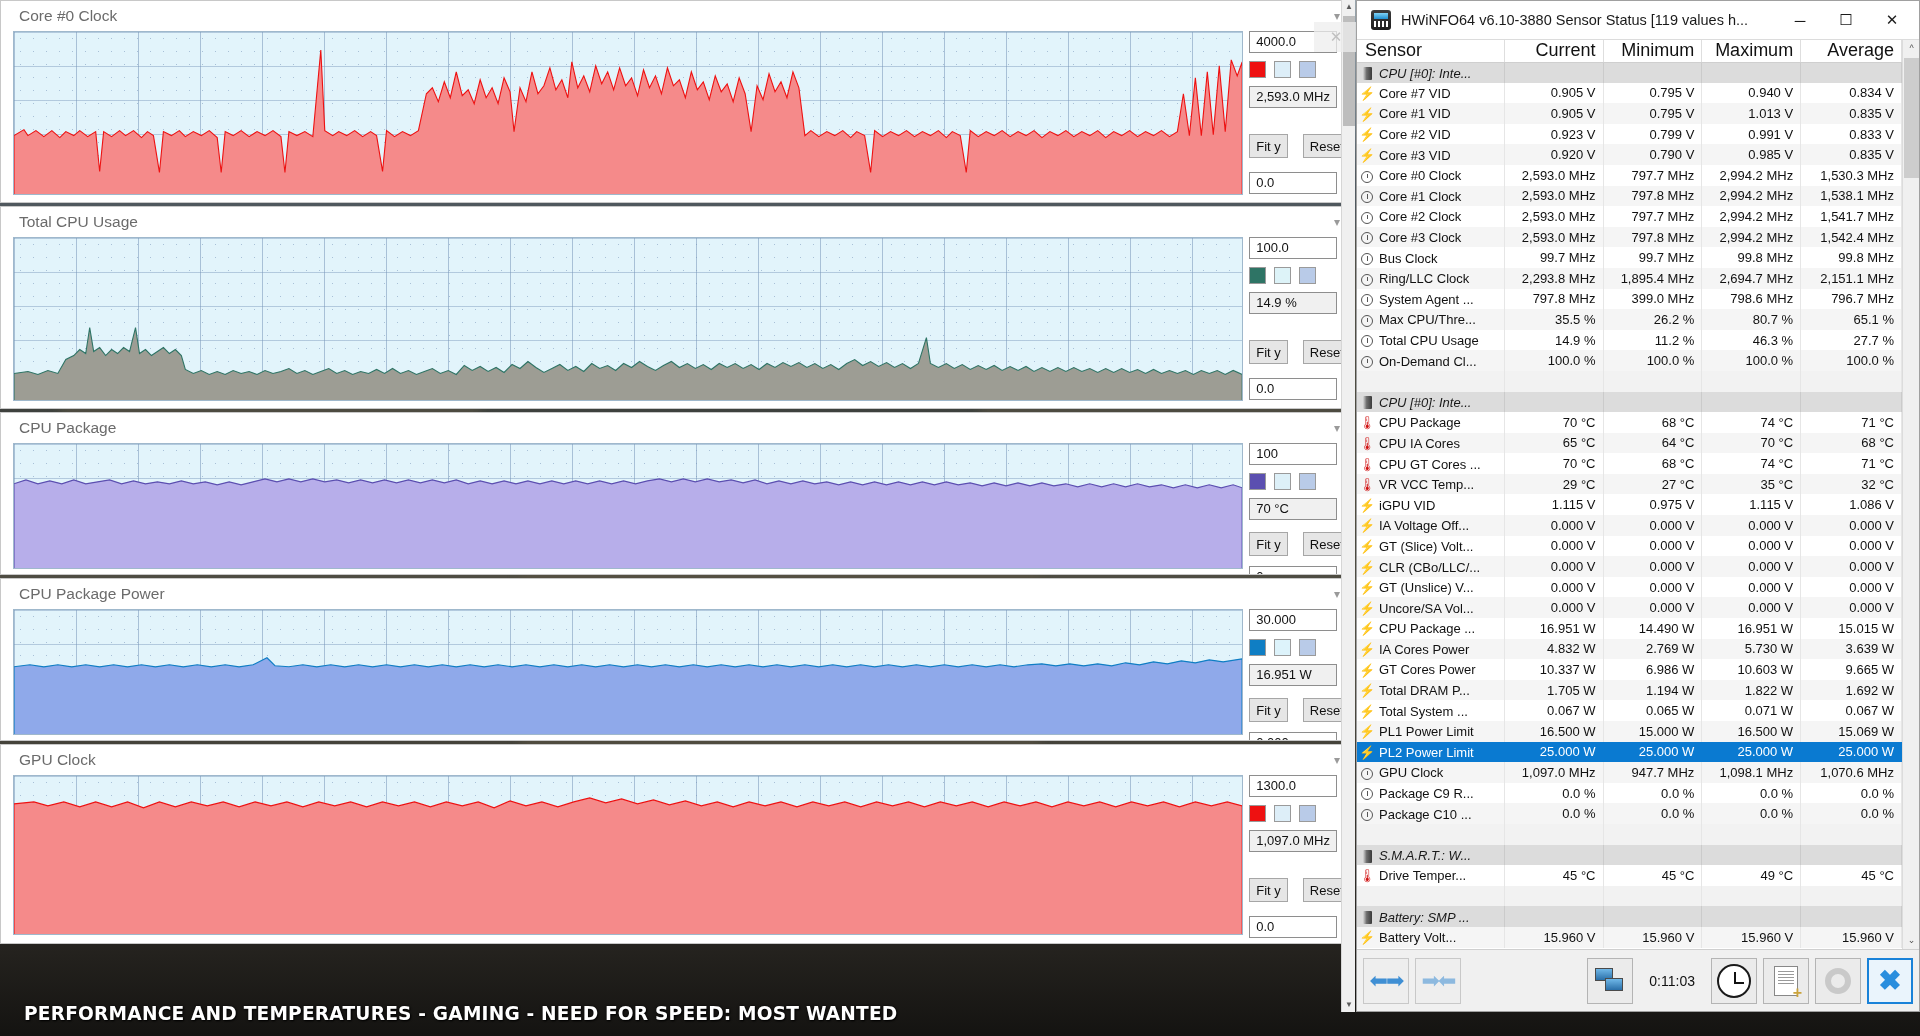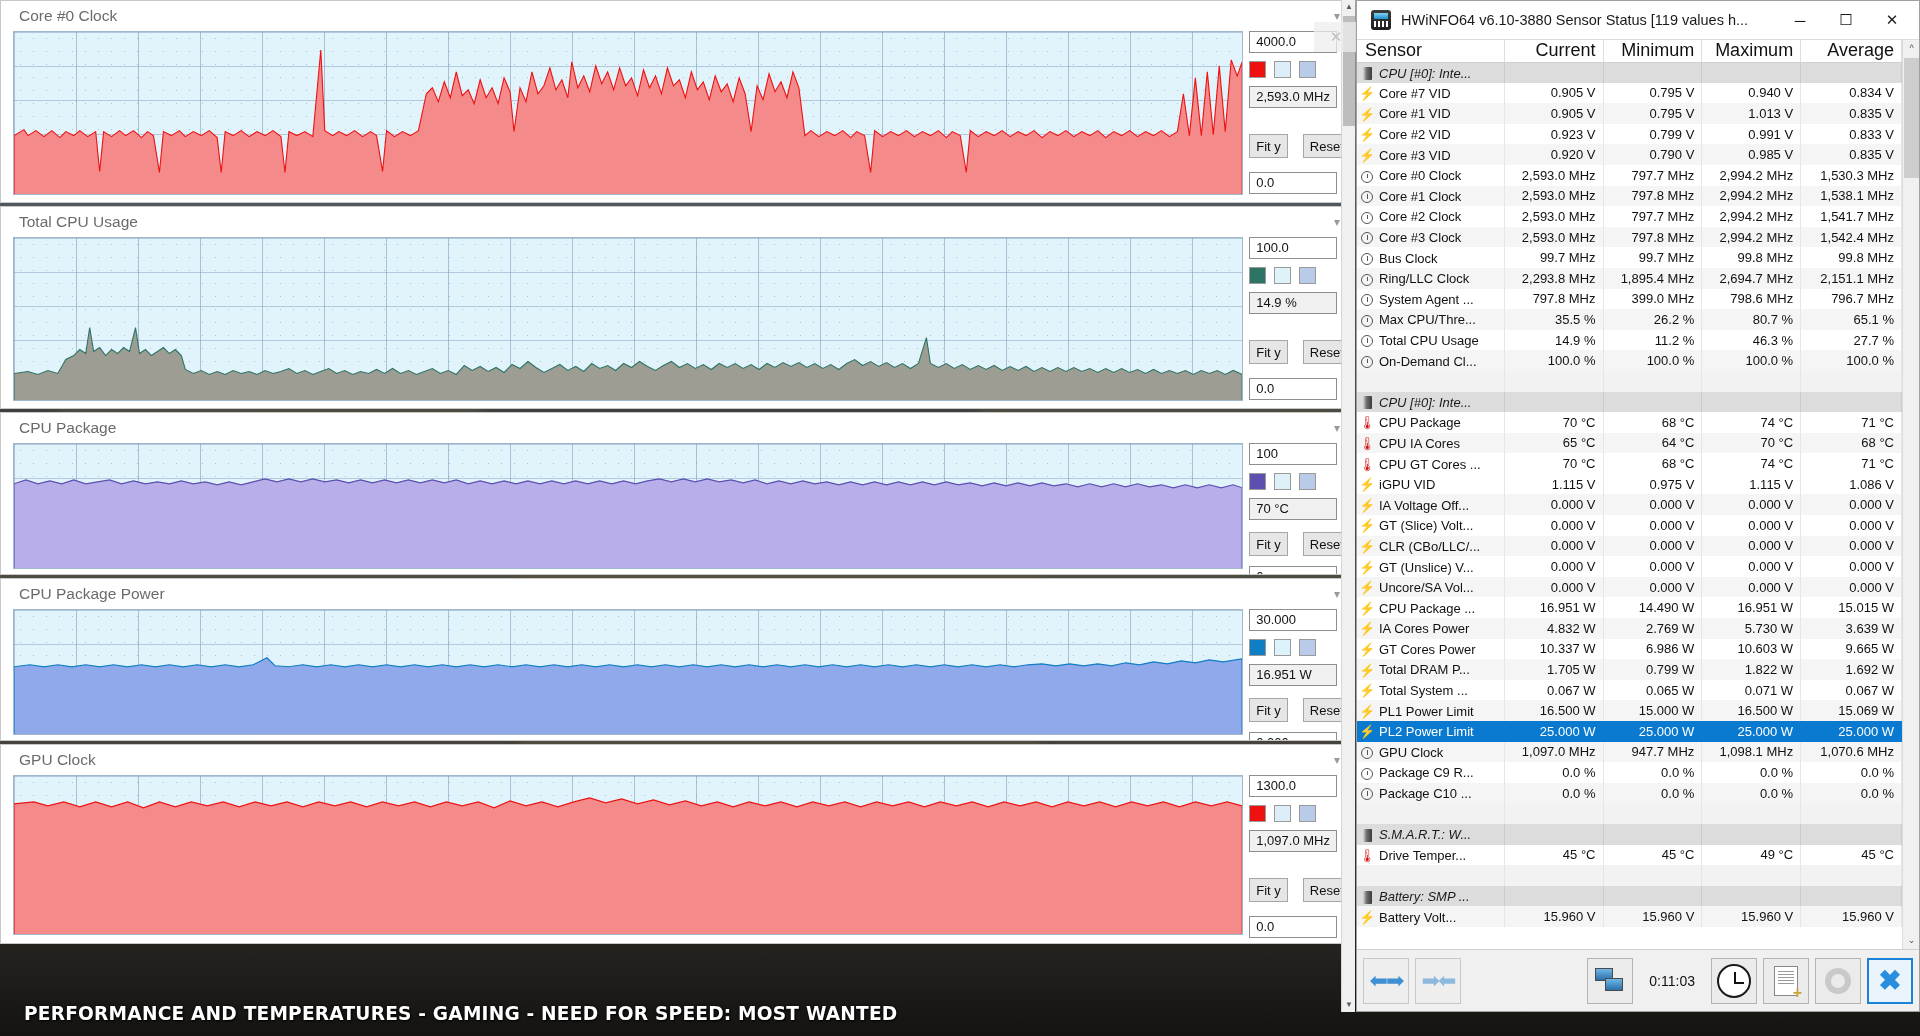--- a/index.html
+++ b/index.html
@@ -757,20 +757,27 @@
               <td>70 °C</td>
               <td>68 °C</td>
             </tr>
             <tr>
               <td class="c-name"><span class="ric ic-temp">🌡</span><span class="nm">CPU GT Cores ...</span></td>
               <td>70 °C</td>
               <td>68 °C</td>
               <td>74 °C</td>
               <td>71 °C</td>
             </tr>
+            <tr class="alt">
+              <td class="c-name"><span class="ric ic-temp">🌡</span><span class="nm">VR VCC Temp...</span></td>
+              <td>29 °C</td>
+              <td>27 °C</td>
+              <td>35 °C</td>
+              <td>32 °C</td>
+            </tr>
             <tr>
               <td class="c-name"><span class="ric ic-volt">⚡</span><span class="nm">iGPU VID</span></td>
               <td>1.115 V</td>
               <td>0.975 V</td>
               <td>1.115 V</td>
               <td>1.086 V</td>
             </tr>
             <tr class="alt">
               <td class="c-name"><span class="ric ic-volt">⚡</span><span class="nm">IA Voltage Off...</span></td>
               <td>0.000 V</td>
@@ -823,21 +830,21 @@
             <tr>
               <td class="c-name"><span class="ric ic-volt">⚡</span><span class="nm">GT Cores Power</span></td>
               <td>10.337 W</td>
               <td>6.986 W</td>
               <td>10.603 W</td>
               <td>9.665 W</td>
             </tr>
             <tr class="alt">
               <td class="c-name"><span class="ric ic-volt">⚡</span><span class="nm">Total DRAM P...</span></td>
               <td>1.705 W</td>
-              <td>0.799 W</td>
+              <td>1.194 W</td>
               <td>1.822 W</td>
               <td>1.692 W</td>
             </tr>
             <tr>
               <td class="c-name"><span class="ric ic-volt">⚡</span><span class="nm">Total System ...</span></td>
               <td>0.067 W</td>
               <td>0.065 W</td>
               <td>0.071 W</td>
               <td>0.067 W</td>
             </tr>

